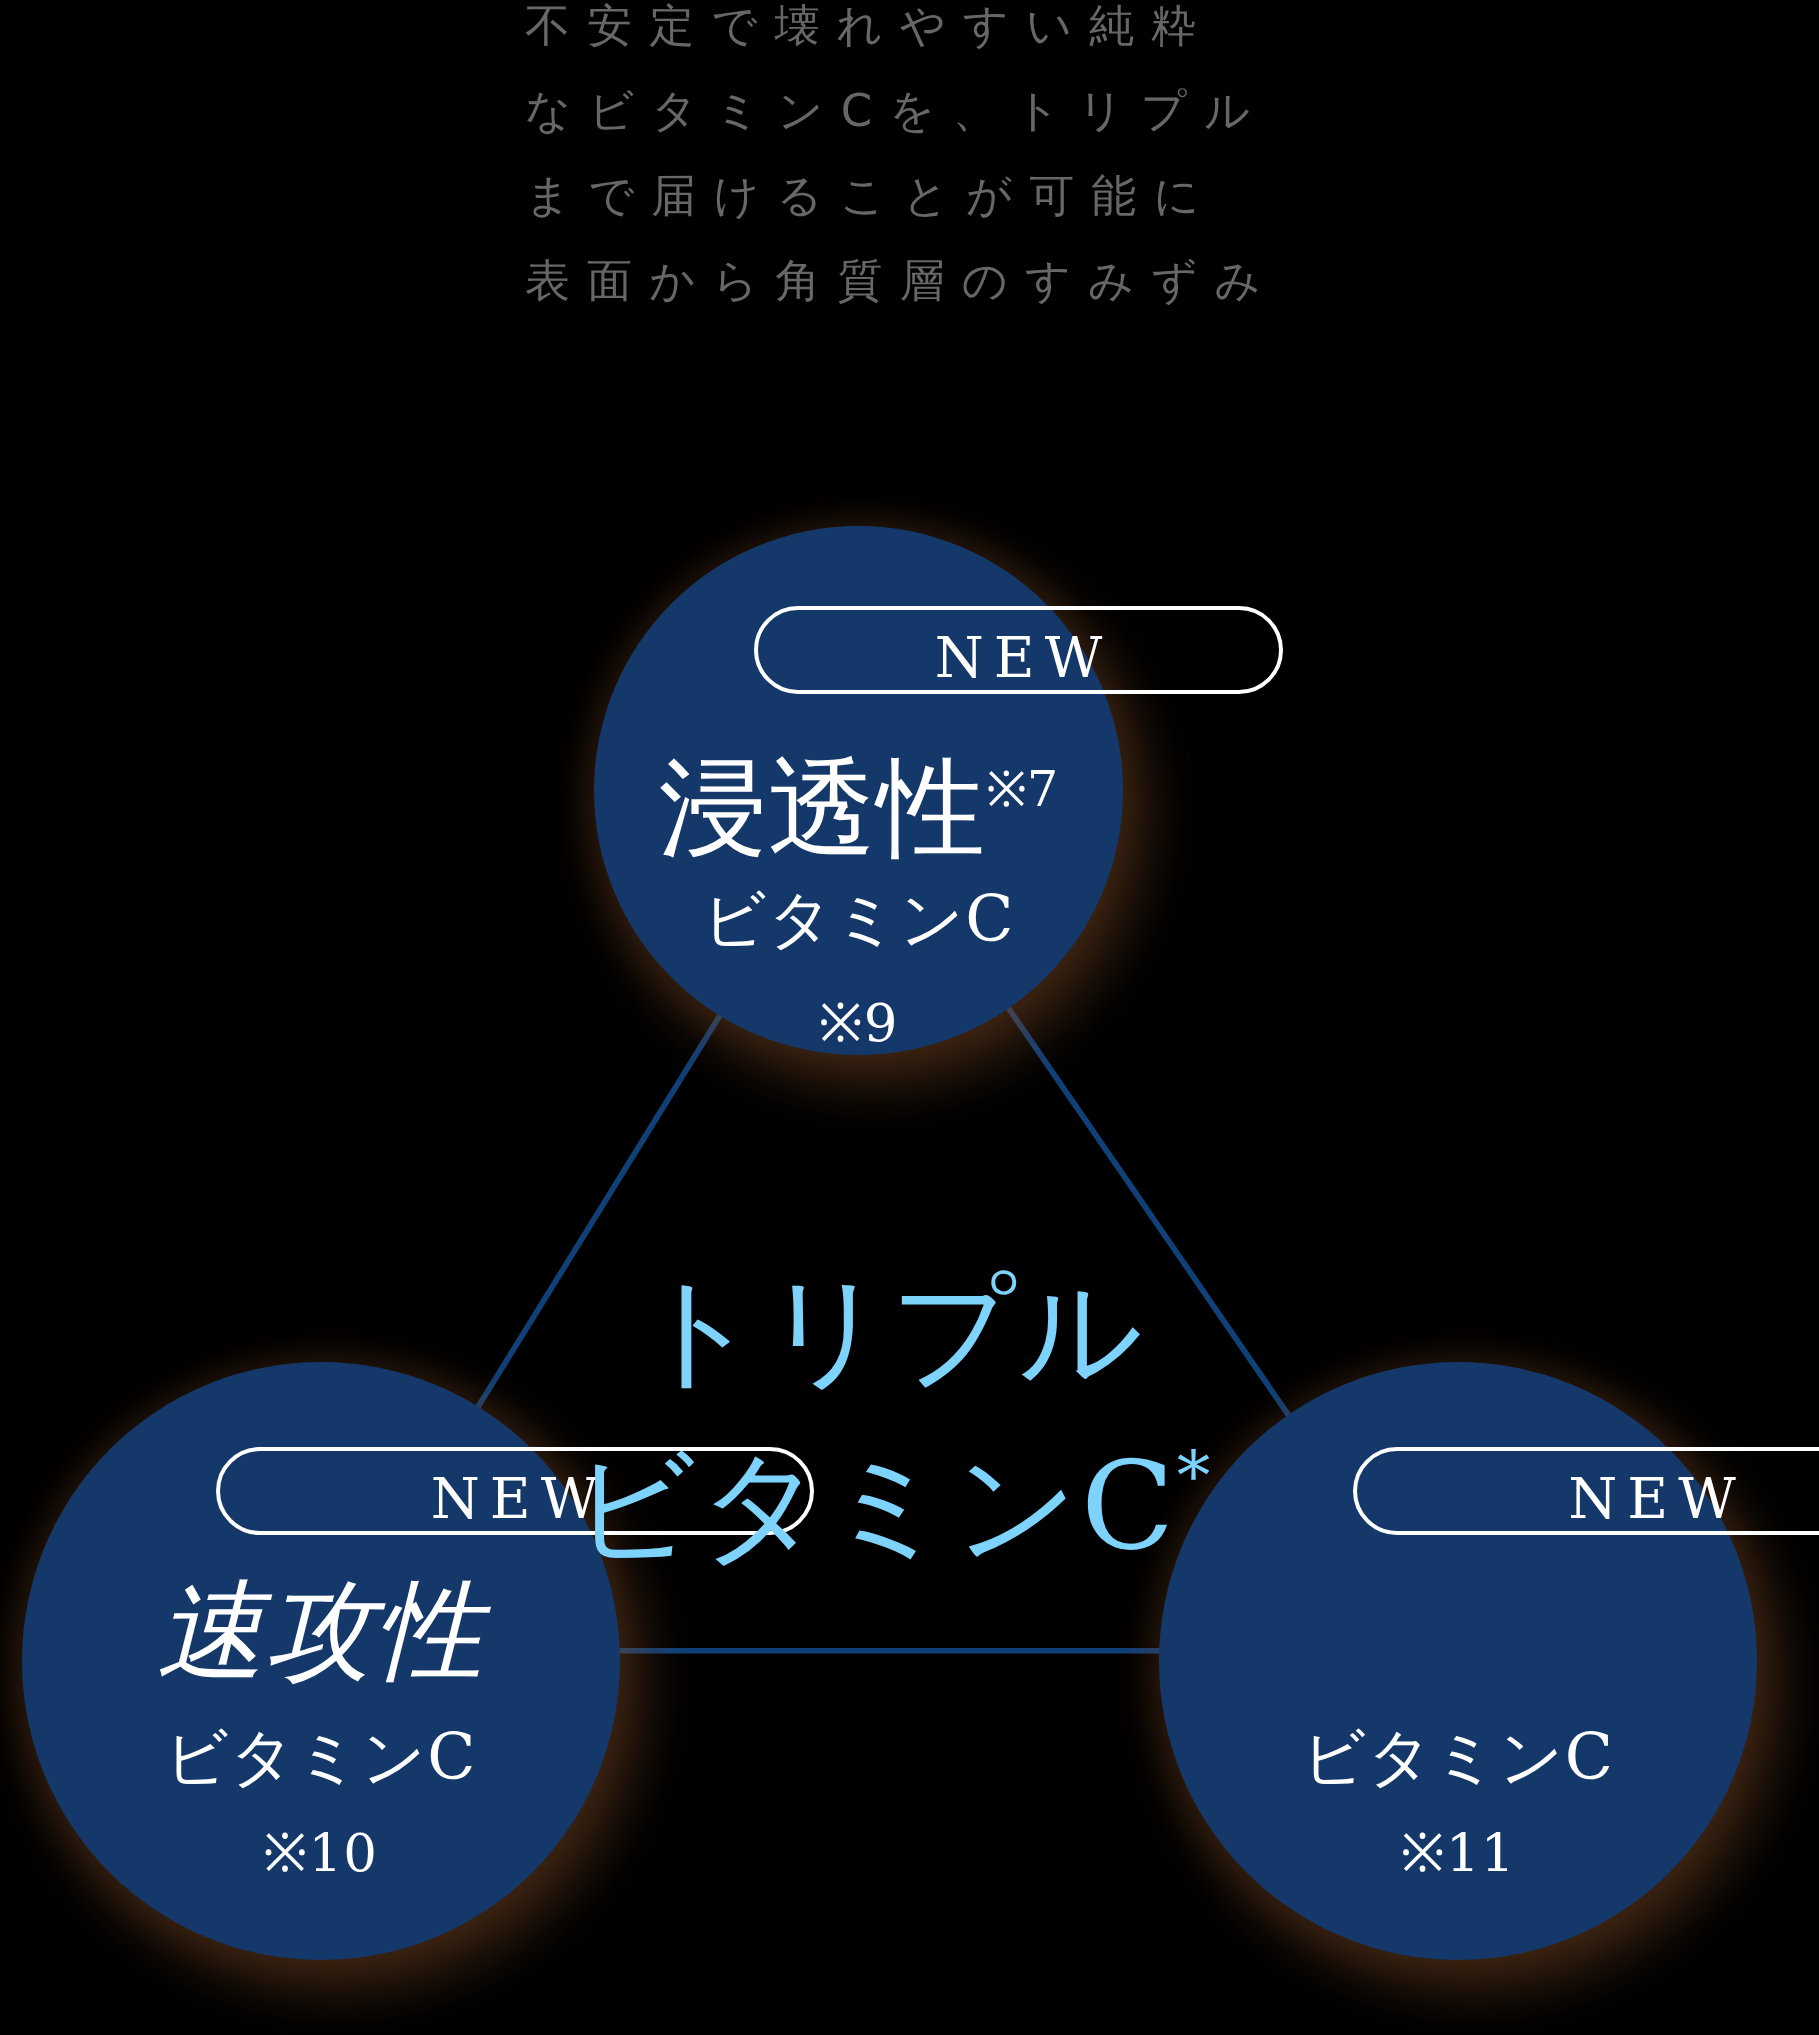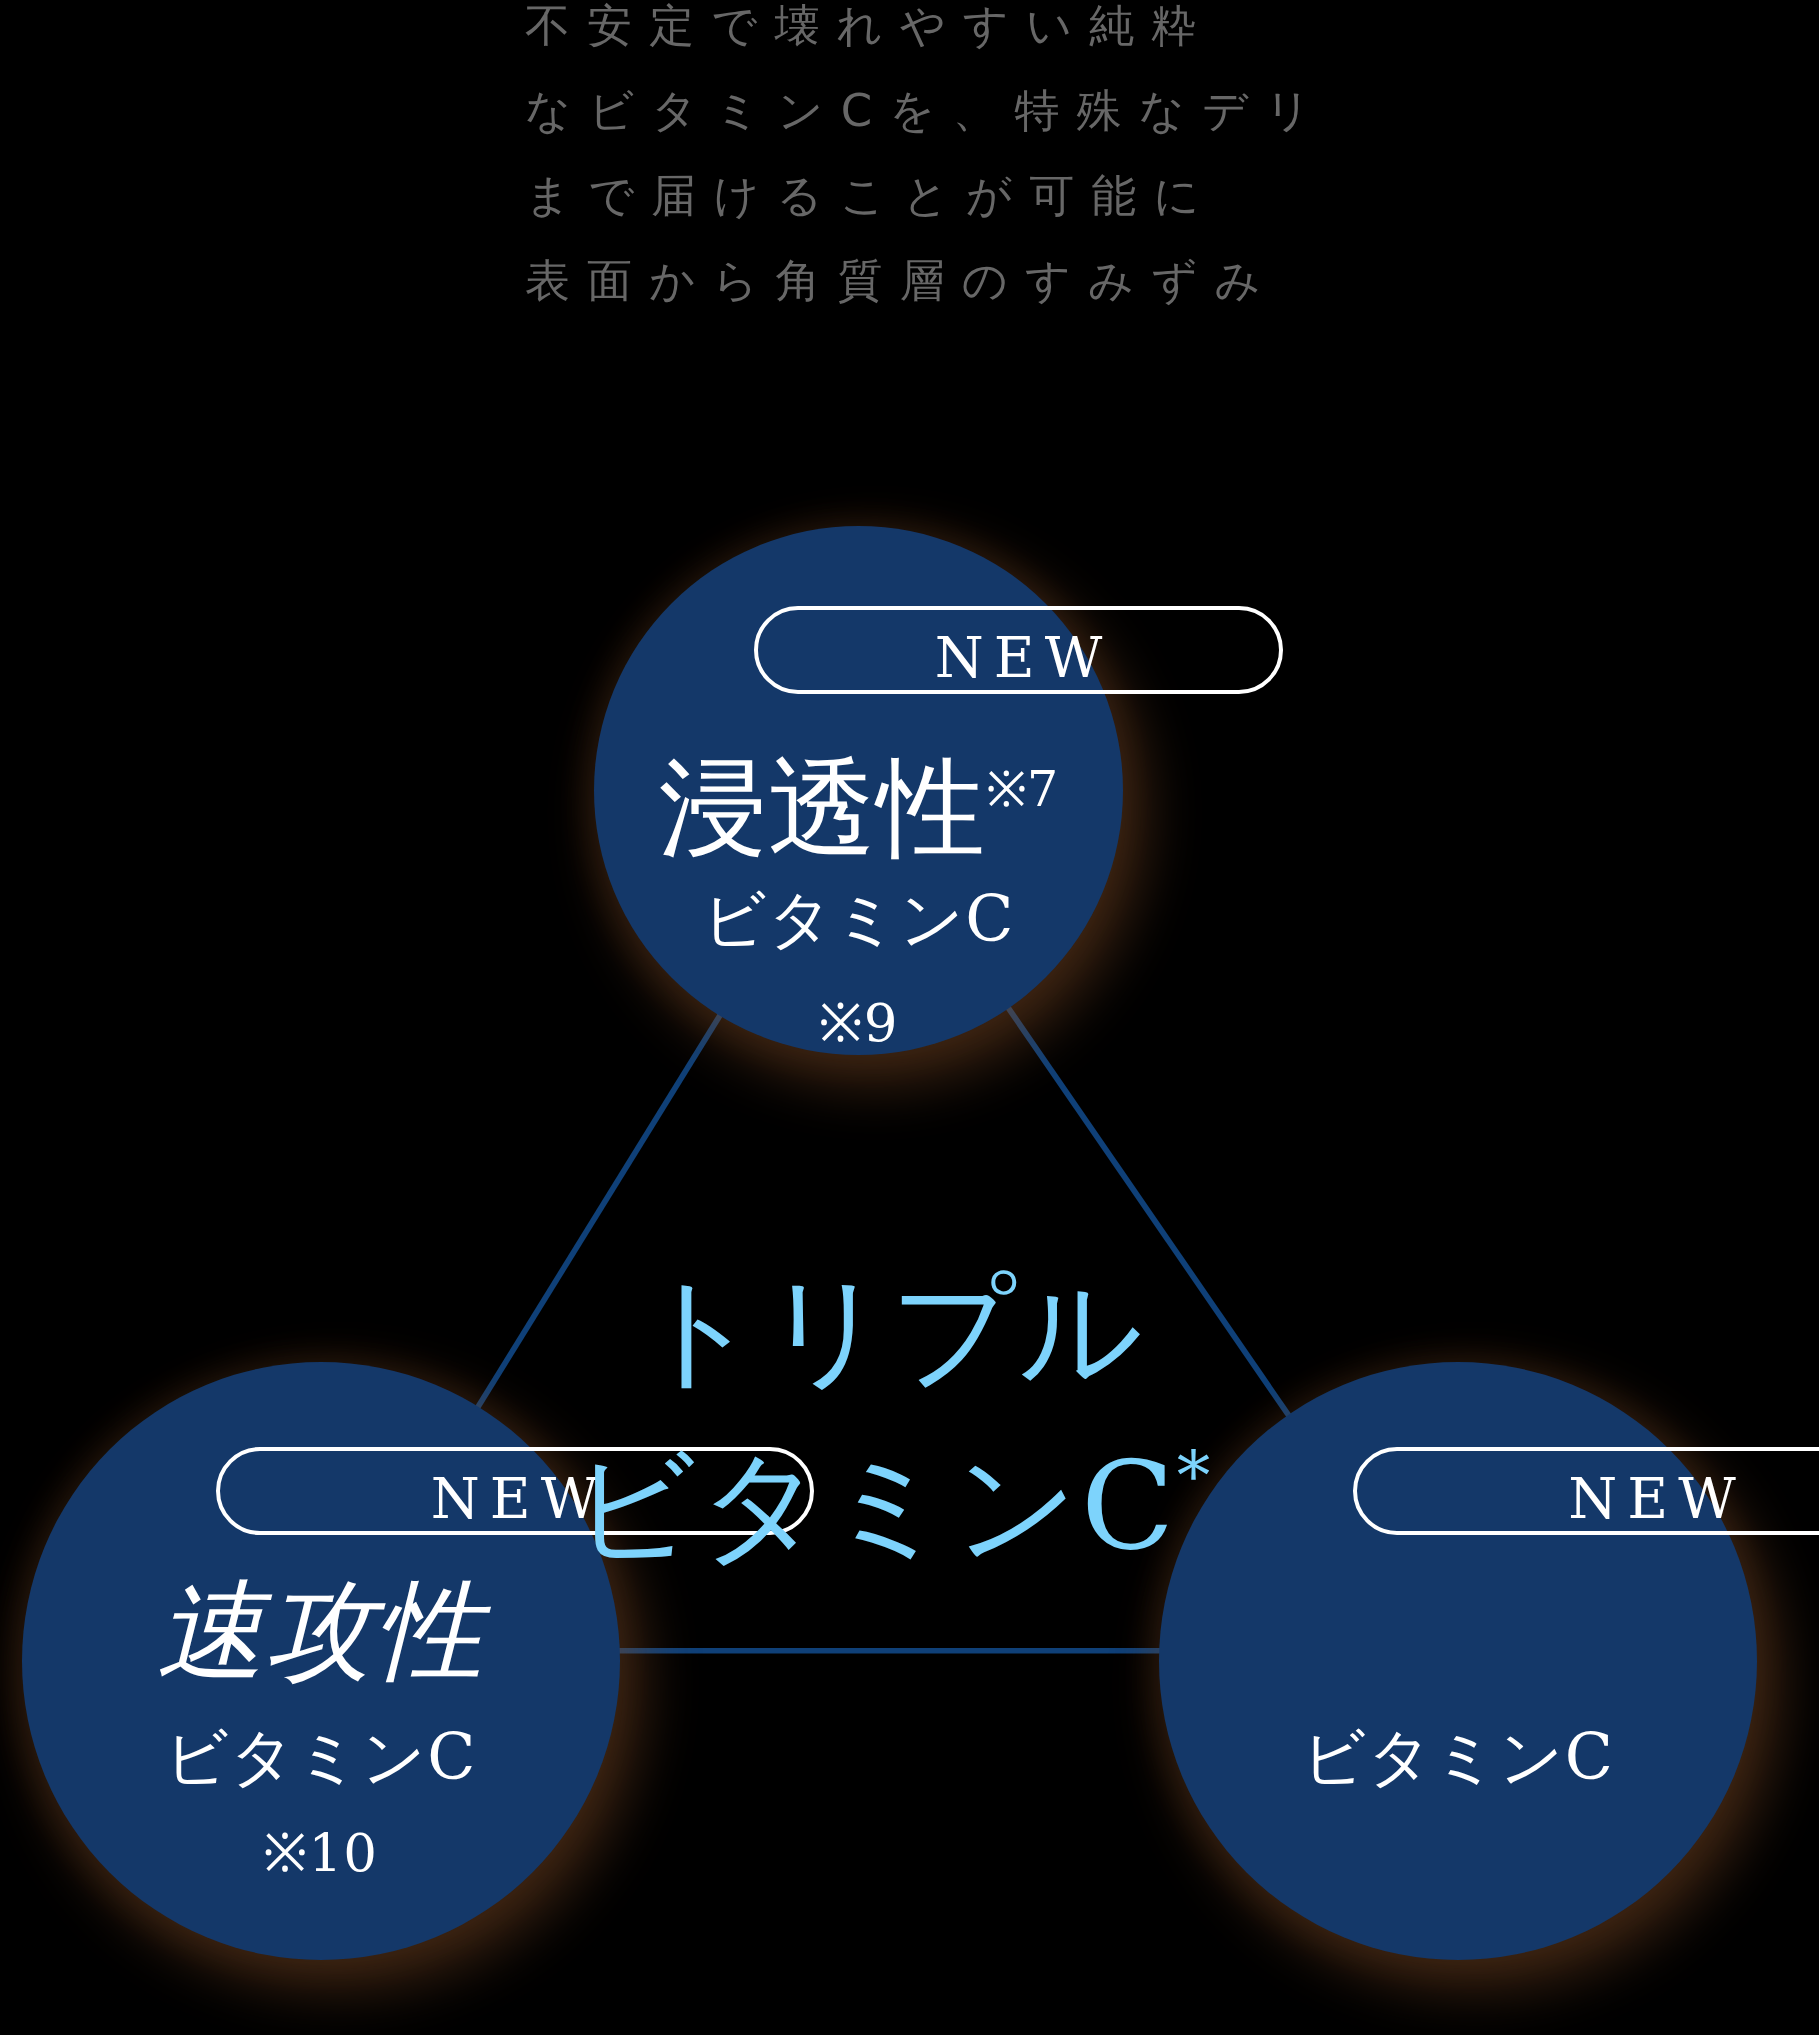--- a/index.html
+++ b/index.html
@@ -61,21 +61,21 @@
 </style>
 </head>
 <body>
 
 <svg class="lines-svg" viewBox="0 0 4469 5841">
   <line x1="2110" y1="1942" x2="788" y2="4081"></line>
   <line x1="2110" y1="1942" x2="3582" y2="4081"></line>
   <line x1="788" y1="4055" x2="3582" y2="4055"></line>
 </svg>
 
-<div class="para para-top"><div>不安定で壊れやすい純粋</div><div>なビタミンCを、特殊なデリ</div><div>まで届けることが可能に</div><div>表面から角質層のすみずみ</div></div>
+<div class="para para-top"><div>不安定で壊れやすい純粋</div><div>なビタミンCを、トリプル</div><div>まで届けることが可能に</div><div>表面から角質層のすみずみ</div></div>
 
 <div class="circle circle-top">
   <div class="new-badge">
       <span>NEW</span>
     </div>
   <div class="circle-title"><span>浸透性</span><span class="sup-white">※7</span></div>
   <div class="circle-vitamin">ビタミンC</div>
   <div class="circle-note">※9</div>
 </div>
 
@@ -86,20 +86,21 @@
   <div class="circle-title">速攻性</div>
   <div class="circle-vitamin">ビタミンC</div>
   <div class="circle-note">※10</div>
 </div>
 
 <div class="circle circle-right">
   <div class="new-badge">
       <span>NEW</span>
     </div>
   <div class="circle-vitamin">ビタミンC</div>
+  <div class="circle-note">※11</div>
 </div>
 
 <div class="center-label">
   <div>トリプル</div>
   <div><span>ビタミンC</span><span class="center-asterisk">*</span></div>
 </div>
 
 <div class="para para-bl"><div>酵素分解を必要としないビ</div></div>
 
 <div class="para para-br"><div>毛穴やキメの乱れなどさ</div></div>

